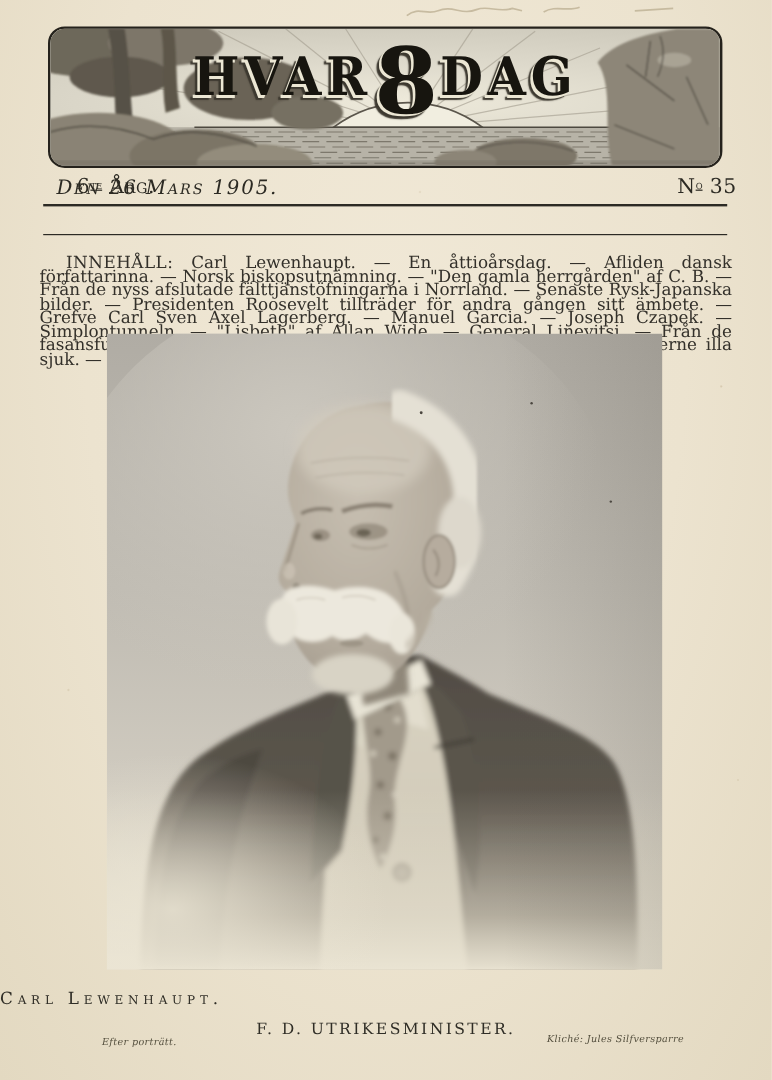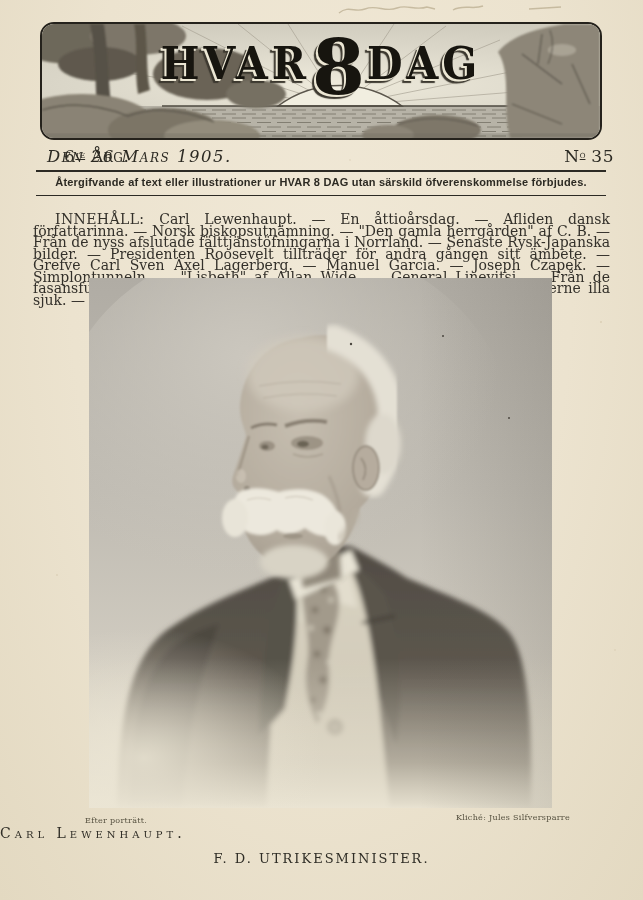--- a/index.html
+++ b/index.html
@@ -75,21 +75,21 @@
   .dbl-right{flex:1;}
   .imprint-text{
     font-variant:small-caps;font-size:10px;letter-spacing:.8px;word-spacing:3px;
     color:#2f2c25;white-space:nowrap;
   }
 
   
   .photo{position:absolute;left:89px;top:278px;width:463px;height:530px;}
   .photo svg{width:100%;height:100%;display:block;}
 
-  .credit{position:absolute;font-size:8px;color:#55503f;letter-spacing:.3px;}
+  .credit{position:absolute;font-style:italic;font-size:8px;color:#55503f;letter-spacing:.3px;margin-top:48px;}
   .credit-left{left:85px;top:816px;}
   .credit-right{left:410px;top:813px;width:160px;text-align:right;}
 
   .subject-name{
     position:absolute;left:0;top:825px;width:643px;text-align:left;
     font-variant:small-caps;font-size:14px;letter-spacing:4px;color:#2f2d26;
   }
   .subject-title{
     position:absolute;left:0;top:851px;width:643px;text-align:center;
     font-size:13px;letter-spacing:2px;color:#2f2d26;
@@ -193,21 +193,20 @@
       <span>Årg.</span>
     </span>
     <span class="issue-date">Den 26 Mars 1905.</span>
     <span class="issue-number">
       <span>N</span><span class="sup">o</span>
       <span>35</span>
     </span>
   </div>
 
   <div class="rule rule-1"></div>
-  <div class="notice">Återgifvande af text eller illustrationer ur HVAR 8 DAG utan särskild öfverenskommelse förbjudes.</div>
   <div class="rule rule-2"></div>
 
   <p class="contents"><span class="label">INNEHÅLL:</span> <span>Carl Lewenhaupt. — En åttioårsdag. — Afliden dansk författarinna. — Norsk biskopsutnämning. — "Den gamla herrgården" af C. B. — Från de nyss afslutade fälttjänstöfningarna i Norrland. — Senaste Rysk-Japanska bilder. — Presidenten Roosevelt tillträder för andra gången sitt ämbete. — Grefve Carl Sven Axel Lagerberg. — Manuel Garcia. — Joseph Czapek. — Simplontunneln. — "Lisbeth" af Allan Wide. — General Linevitsj. — Från de fasansfulla massakrerna i Baku. — Veckans porträttgalleri. — Jules Verne illa sjuk. — Spårvägsolyckan i Stockholm.</span></p>
 
 
   <div class="photo">
     <svg viewBox="0 0 463 530">
       <defs>
         <linearGradient id="pbg" x1="0" y1="0" x2="0" y2="1">
           <stop offset="0" stop-color="#b0aca4"></stop>

